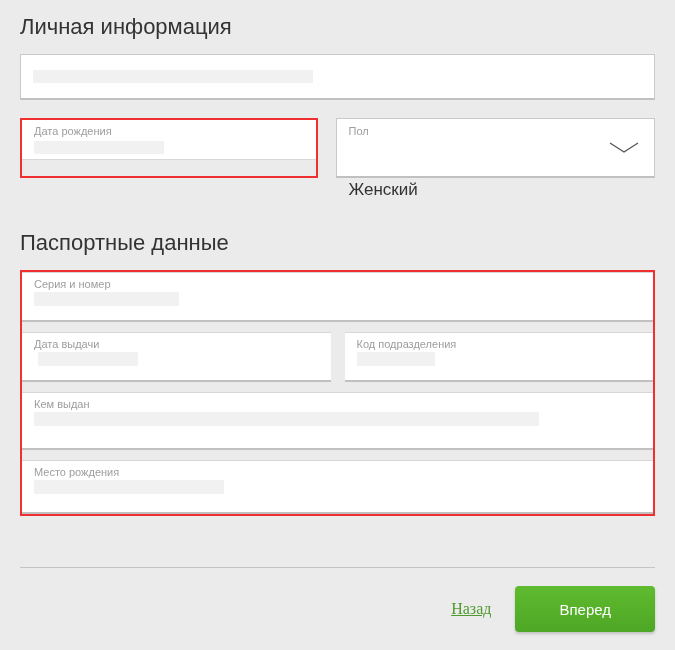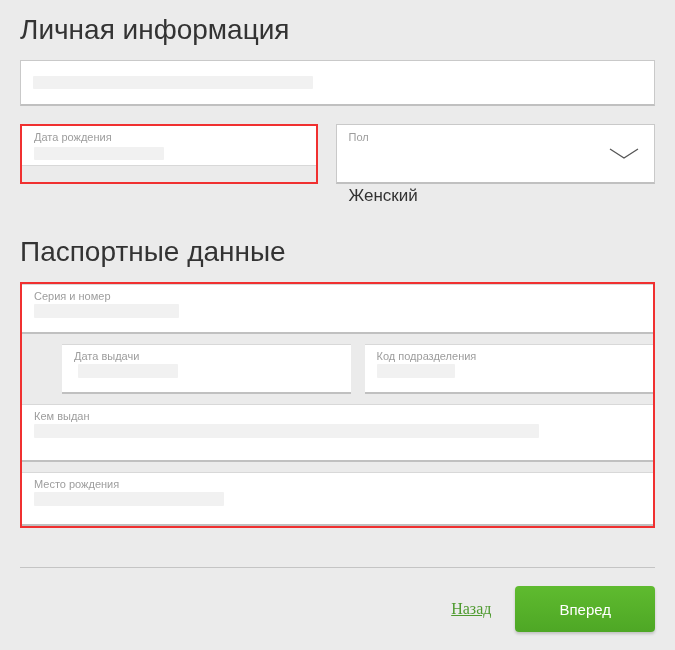--- a/index.html
+++ b/index.html
@@ -9,21 +9,21 @@
     }
     body {
       font-family: Arial, Helvetica, sans-serif;
       background: #ebebeb;
       width: 675px;
       height: 650px;
       padding: 12px 20px 20px 20px;
       position: relative;
     }
     h2.section-title {
-      font-size: 28px;
+      font-size: 22px;
       font-weight: 400;
       color: #333;
       margin-bottom: 14px;
       margin-top: 2px;
     }
     h2.section-title.passport {
       margin-top: 52px;
     }
     .field {
       background: #ffffff;
@@ -182,21 +182,21 @@
 </div>
 
 <h2 class="section-title passport">Паспортные данные</h2>
 
 <div class="passport-box">
   <div class="pfield">
     <span class="field-label">Серия и номер</span>
     <span class="field-value"><span class="redacted r-series"></span></span>
   </div>
   <div class="gap"></div>
-  <div style="display:flex; gap:14px;margin-left:40px;">
+  <div style="display:flex; gap:14px;">
     <div class="pfield" style="flex:1;">
       <span class="field-label">Дата выдачи</span>
       <span class="field-value"><span class="redacted r-date"></span></span>
     </div>
     <div class="pfield" style="flex:1;">
       <span class="field-label">Код подразделения</span>
       <span class="field-value"><span class="redacted r-code"></span></span>
     </div>
   </div>
   <div class="gap"></div>

